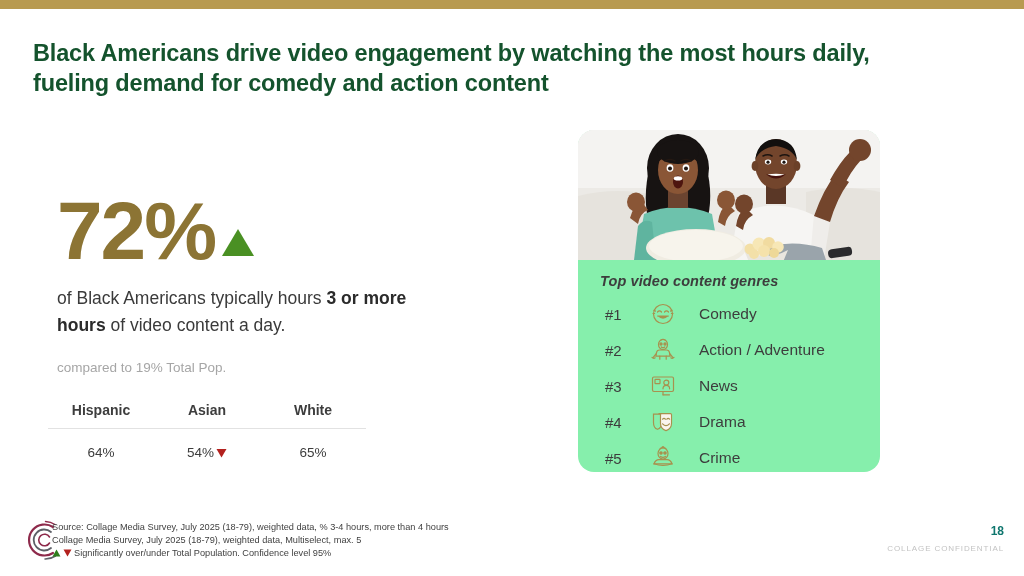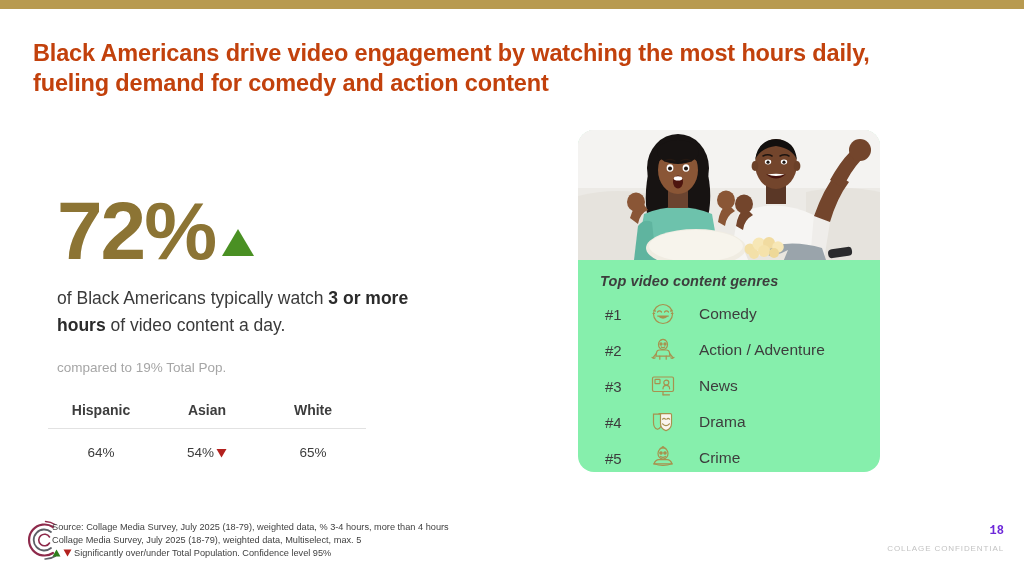--- a/index.html
+++ b/index.html
@@ -32,21 +32,21 @@
 
   
   .headline {
     position: absolute;
     left: 33px;
     top: 38px;
     width: 860px;
     font-size: 23.5px;
     line-height: 30px;
     font-weight: bold;
-    color: #c2410c;
+    color: #14532d;
     letter-spacing: -0.15px;
   }
 
   
   .stat-wrap {
     position: absolute;
     left: 57px;
     top: 190px;
     display: flex;
     align-items: flex-end;
@@ -198,23 +198,22 @@
   .source-line { display: block; }
   .source-marks { display: inline-flex; align-items: center; gap: 2px; margin-right: 2px; vertical-align: -1px;}
   .source-marks svg { display: block; }
 
   .page-num {
     position: absolute;
     right: 20px;
     top: 524px;
     font-size: 12px;
     font-weight: bold;
-    color: #6d28d9;
+    color: #0f766e;
     text-align: right;
-    font-family: Liberation Mono, monospace;
   }
   .confidential {
     position: absolute;
     right: 20px;
     top: 544px;
     font-size: 8px;
     letter-spacing: 0.9px;
     color: #c3c3c3;
     text-align: right;
   }
@@ -231,21 +230,21 @@
   <div class="stat-wrap">
     <div class="stat-number">72%</div>
     <div class="stat-tri">
       <svg width="34" height="31" viewBox="0 0 34 31" aria-hidden="true">
         <polygon points="17,2 33,29 1,29" fill="#4a9023"></polygon>
       </svg>
     </div>
   </div>
 
   <div class="stat-body">
-    <span>of Black Americans typically watch </span><b>3 or more hours</b><span> of video content a day.</span>
+    <span>of Black Americans typically hours </span><b>3 or more hours</b><span> of video content a day.</span>
   </div>
 
   <div class="stat-compare">compared to 19% Total Pop.</div>
 
   <div class="cmp-table">
     <div class="cmp-row cmp-head">
       <div class="cmp-cell">Hispanic</div>
       <div class="cmp-cell">Asian</div>
       <div class="cmp-cell">White</div>
     </div>

